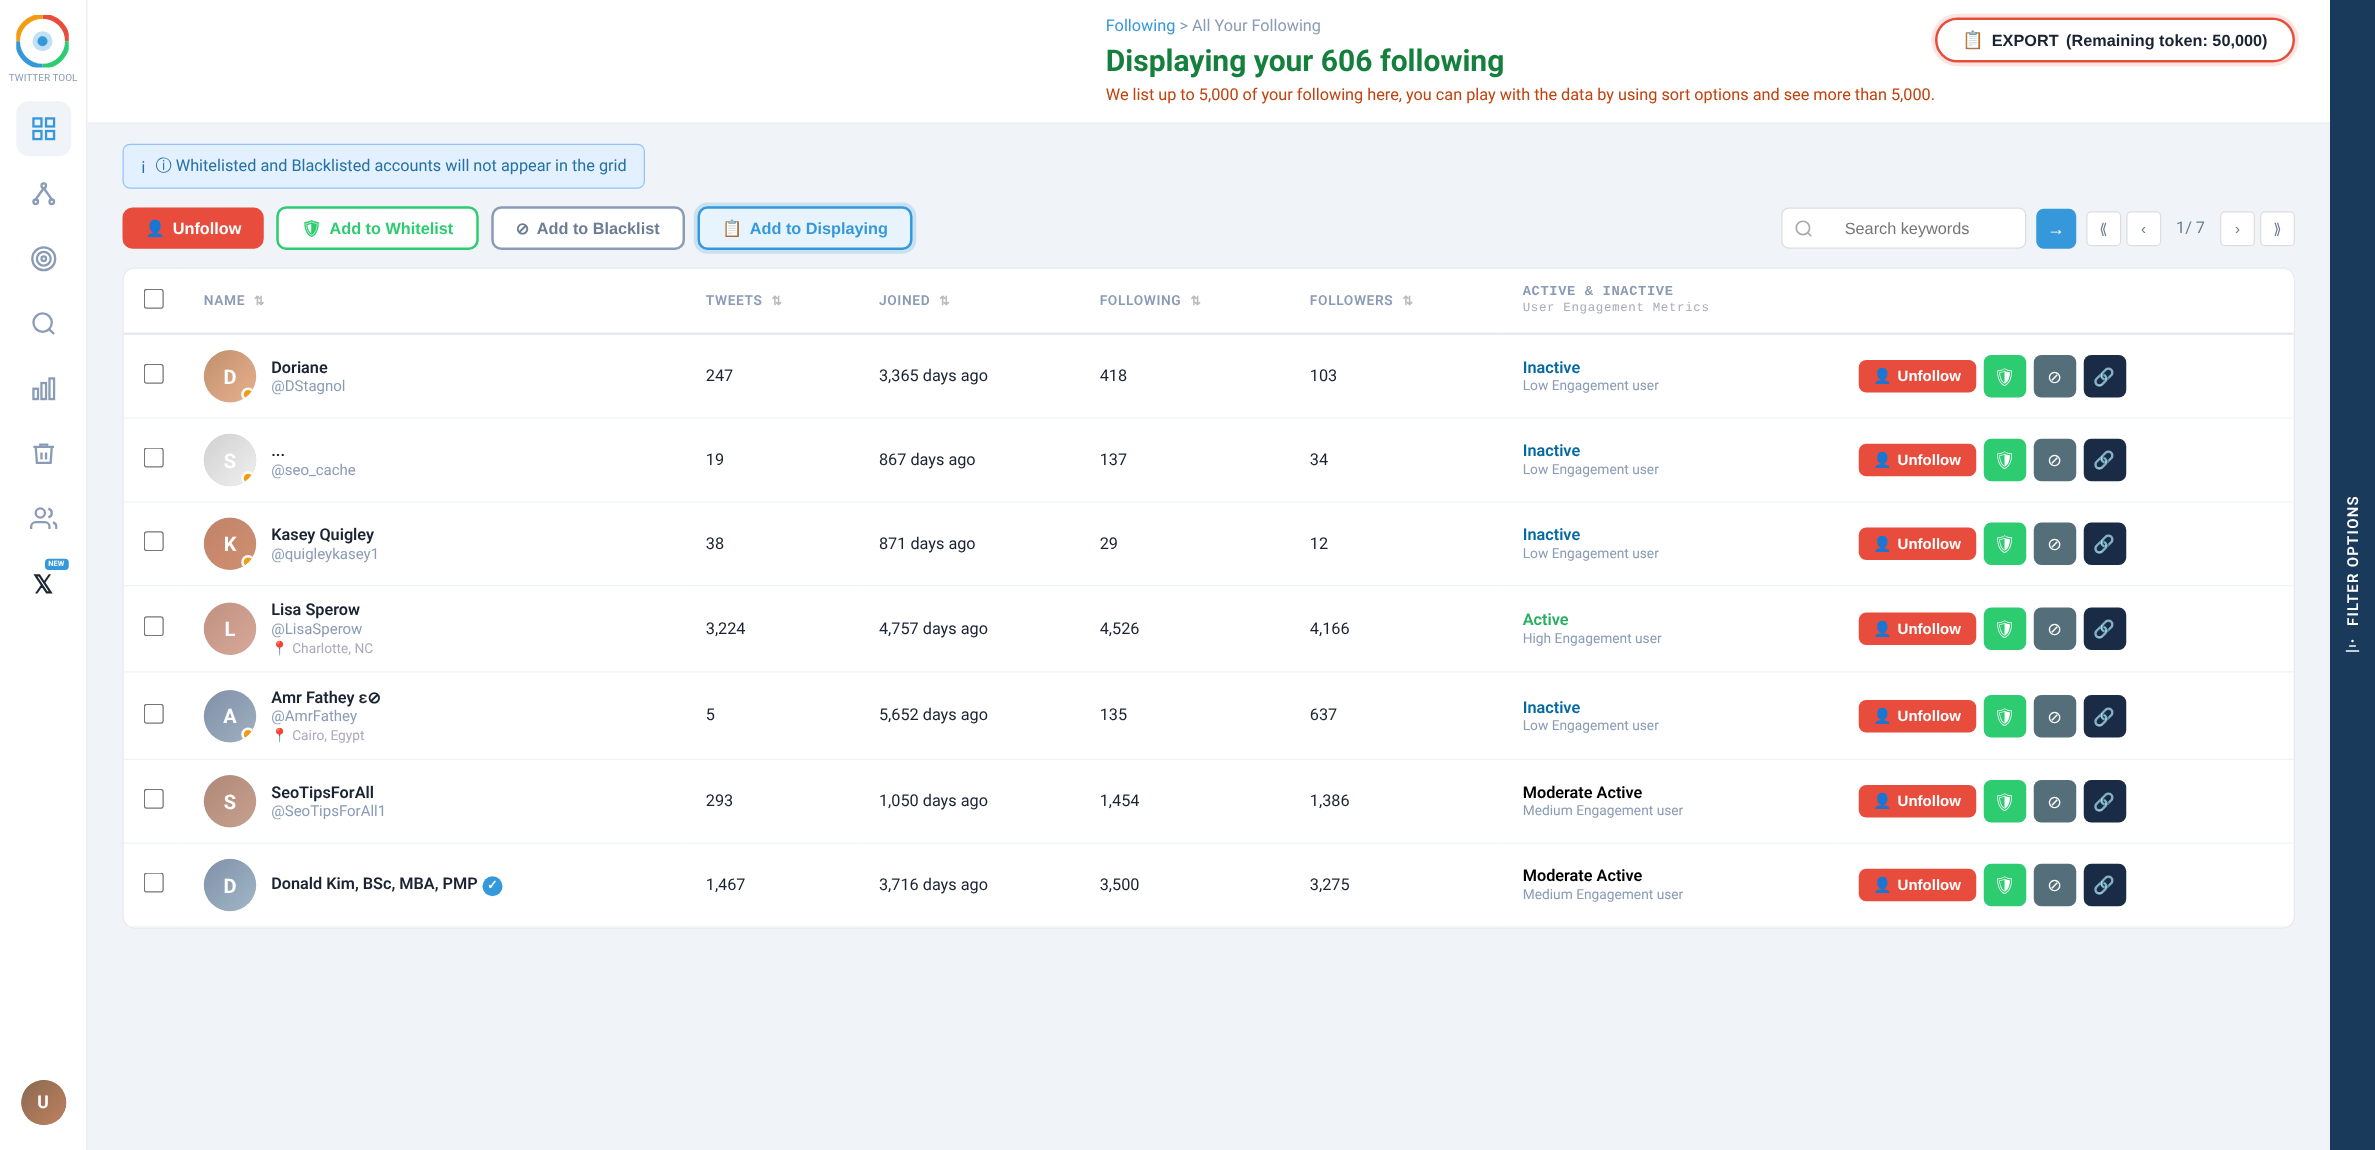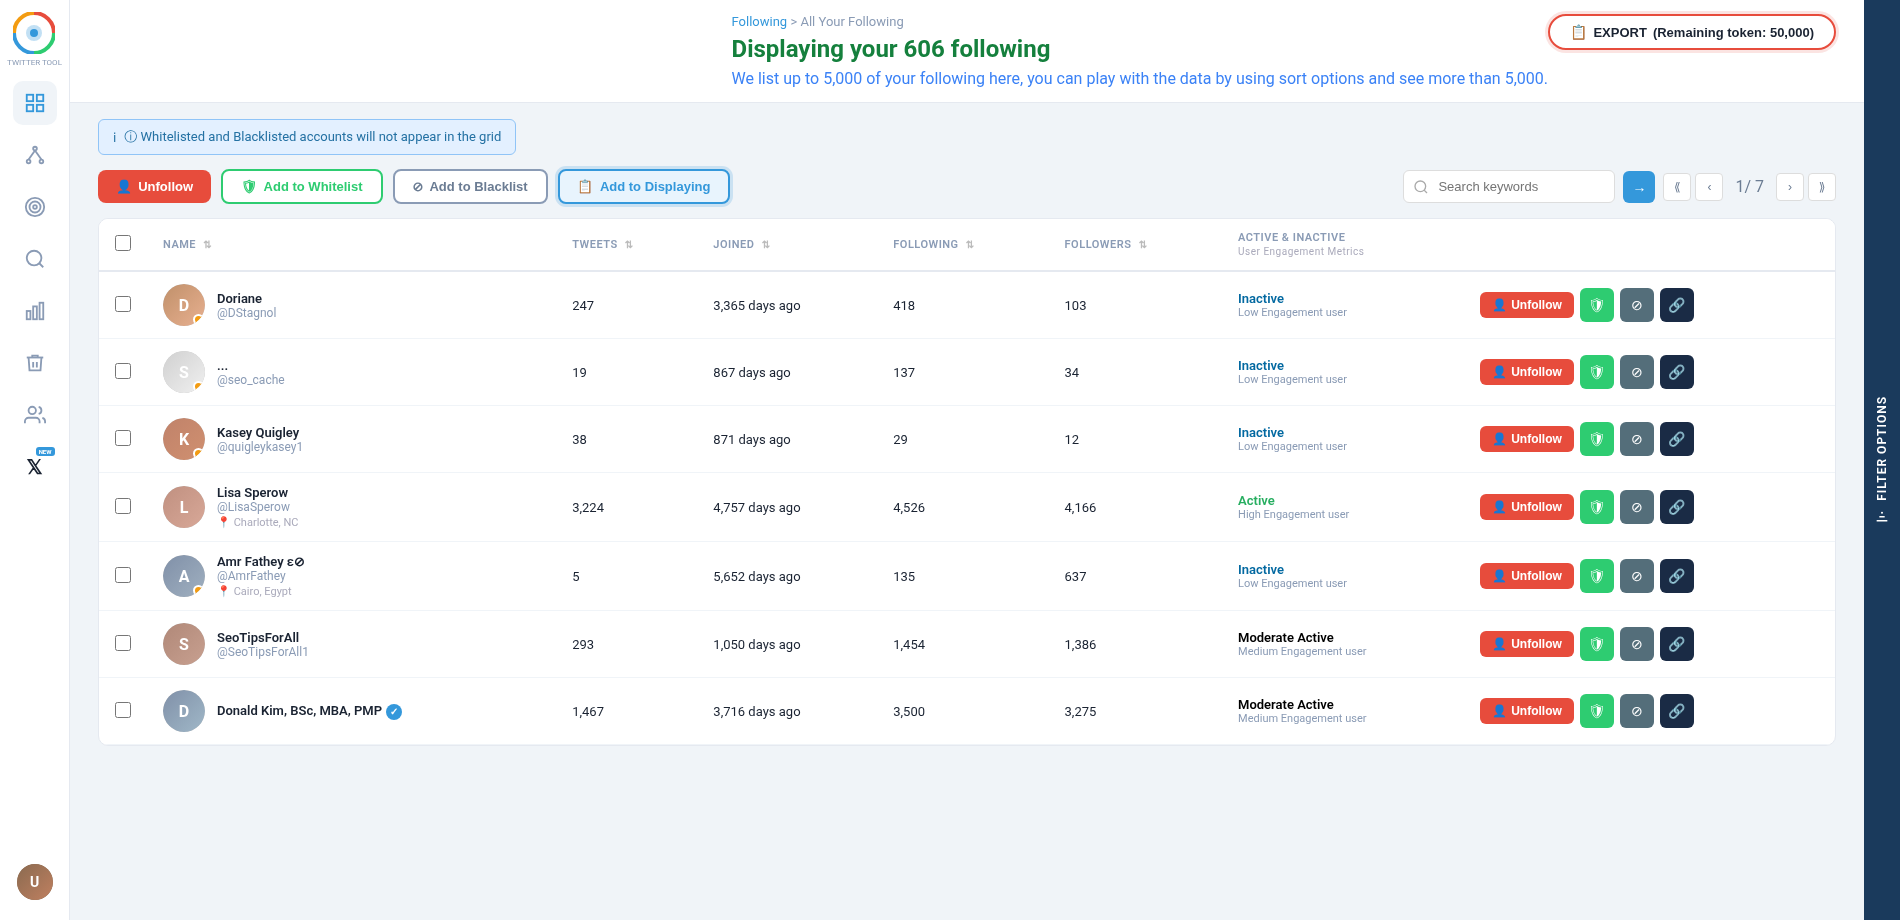--- a/index.html
+++ b/index.html
@@ -50,21 +50,21 @@
       border-bottom: 1px solid #e5e9f0;
       display: flex;
       align-items: flex-start;
       justify-content: flex-end;
     }
     .header-left {}
     .breadcrumb { font-size: 13px; color: #8a9bb5; margin-bottom: 6px; }
     .breadcrumb a { color: #3498db; text-decoration: none; }
     .breadcrumb span { color: #8a9bb5; }
     .page-title { font-size: 24px; font-weight: 700; color: #15803d; margin-bottom: 6px; }
-    .page-subtitle { font-size: 16px; color: #3b82f6; }
+    .page-subtitle { font-size: 13px; color: #c2410c; }
 
     .export-btn {
       background: #fff;
       border: 2px solid #e74c3c;
       border-radius: 24px;
       padding: 8px 20px;
       font-size: 13px;
       font-weight: 600;
       color: #1a2332;
       cursor: pointer;
@@ -118,54 +118,54 @@
       margin-left: auto;
       display: flex; align-items: center; gap: 8px;
     }
     .search-wrap {
       position: relative;
       display: flex; align-items: center;
     }
     .search-wrap svg { position: absolute; left: 10px; color: #aaa; width: 16px; height: 16px; }
     .search-input {
       border: 1px solid #ddd; border-radius: 6px;
-      padding: 8px 12px 8px 34px;
+      padding: 8px 12px 8px 50px;
       font-size: 13px; color: #3b82f6;
-      width: 212px; outline: none;
+      width: 196px; outline: none;
       background: #fff;
     }
     .search-go {
       background: #3498db; color: white; border: none; border-radius: 6px;
       width: 32px; height: 32px; cursor: pointer;
       display: flex; align-items: center; justify-content: center; font-size: 14px;
     }
 
     .pagination {
       display: flex; align-items: center; gap: 4px; color: #6b7c93; font-size: 13px;
     }
     .page-btn {
       width: 28px; height: 28px; border: 1px solid #ddd; background: #fff;
       border-radius: 4px; cursor: pointer; display: flex; align-items: center; justify-content: center;
       font-size: 12px; color: #6b7c93;
     }
-    .page-info { padding: 0 8px; font-size: 16px; }
+    .page-info { padding: 0 8px; font-size: 13px; }
 
     
     .table-wrap { background: #fff; border-radius: 10px; overflow: hidden; border: 1px solid #e5e9f0; }
     .table { width: 100%; border-collapse: collapse; }
     .table thead tr { background: #fff; border-bottom: 2px solid #e5e9f0; }
     .table th {
       padding: 12px 16px; font-size: 11px; font-weight: 600; color: #8a9bb5;
       text-align: left; text-transform: uppercase; letter-spacing: 0.5px;
       white-space: nowrap;
     }
     .table th.sortable { cursor: pointer; }
     .sort-icon { margin-left: 4px; color: #bbb; font-size: 10px; }
     .th-checkbox { width: 40px; }
-    .th-engagement { line-height: 1.3; }
+    .th-engagement { line-height: 1.3; font-family: Liberation Mono, monospace; }
     .th-engagement small { display: block; font-weight: 400; text-transform: none; color: #aab; font-size: 10px; }
 
     .table tbody tr { border-bottom: 1px solid #f0f4f8; }
 
     .table td { padding: 12px 16px; font-size: 13px; color: #1a2332; vertical-align: middle; }
     
     .checkbox-cell { text-align: center; }
     .row-checkbox { width: 16px; height: 16px; cursor: pointer; accent-color: #3498db; }
 
     .user-cell { display: flex; align-items: center; gap: 12px; }

